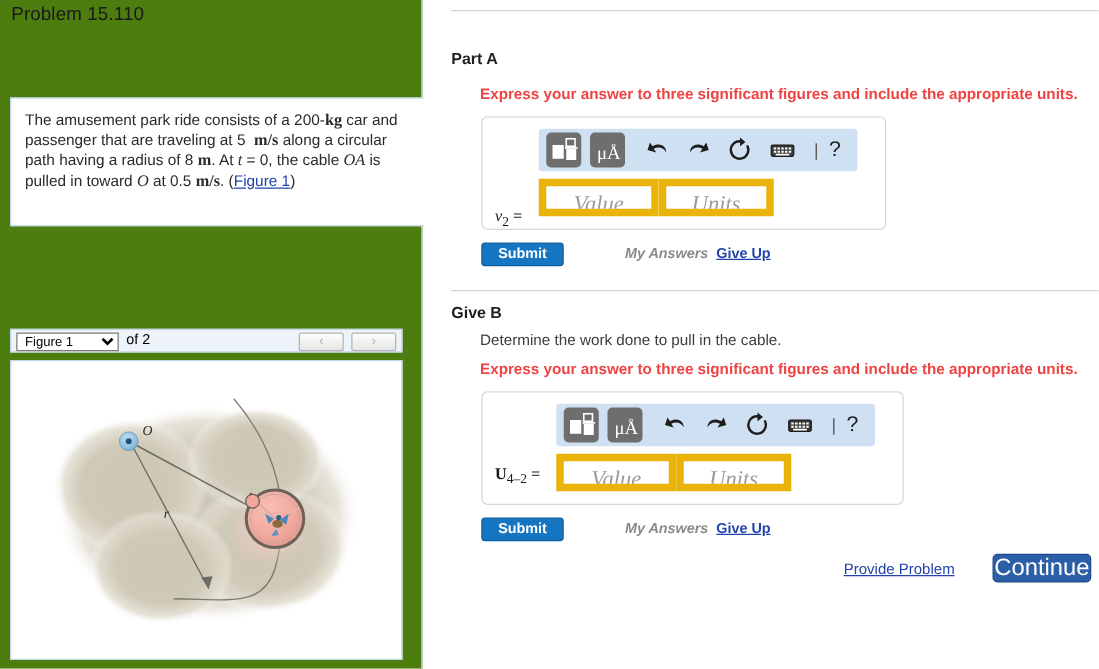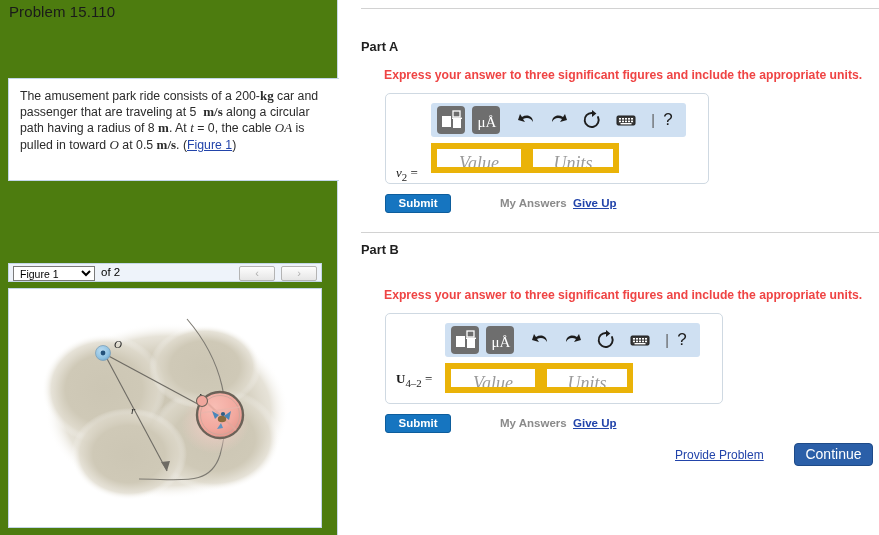--- a/index.html
+++ b/index.html
@@ -240,20 +240,21 @@
     font-weight: bold;
     text-align: center;
     line-height: 17px;
     cursor: pointer;
   }
   .my-answers {
     position: absolute;
     font-size: 11.5px;
     font-weight: bold;
     color: #8a8a8a;
+    font-style: italic;
   }
   .give-up {
     position: absolute;
     font-size: 11.5px;
     font-weight: bold;
     color: #2244aa;
     text-decoration: underline;
     cursor: pointer;
     text-align: center;
   }
@@ -270,21 +271,21 @@
   #continue-btn {
     position: absolute;
     left: 455px; top: 443px;
     width: 79px;
     height: 23px;
     box-sizing: border-box;
     background: #2b5fa8;
     border: 1px solid #1e4a88;
     border-radius: 4px;
     color: #ffffff;
-    font-size: 14px;
+    font-size: 19px;
     text-align: center;
     line-height: 21px;
     cursor: pointer;
   }
 </style>
 </head>
 <body>
 
 <div id="app">
 
@@ -443,21 +444,22 @@
       <div class="ans-field" style="left:45px; top:49px; width:96px; height:30px;">Value</div>
       <div class="ans-field" style="left:141px; top:49px; width:92px; height:30px;">Units</div>
     </div>
 
     <div class="submit-btn" style="left:46px; top:194px;">Submit</div>
     <div class="my-answers" style="left:161px; top:197px;">My Answers</div>
     <div class="give-up" style="left:234px; top:197px;">Give Up</div>
 
     <div class="hrule" style="top:232px;"></div>
 
-    <div class="part-heading" style="top:242px;">Part B</div>
+    <div class="part-heading" style="top:242px;">Give B</div>
+    <div class="part-prompt" style="top:265px;">Determine the work done to pull in the cable.</div>
     <div class="part-instruction" style="top:288px;">Express your answer to three significant figures and include the appropriate units.</div>
 
     <div class="answer-box" style="top:313px; width:338px;">
       <div class="answer-toolbar" style="left:59px;">
 
         <div class="tb-tile tile-template">
           <svg width="30" height="28" viewBox="0 0 30 28">
             <rect x="5" y="10" width="9" height="11" fill="#ffffff"></rect>
             <rect x="16" y="5" width="7" height="6" fill="none" stroke="#ffffff" stroke-width="1.3"></rect>
             <rect x="16" y="13" width="8" height="9" fill="#ffffff"></rect>

